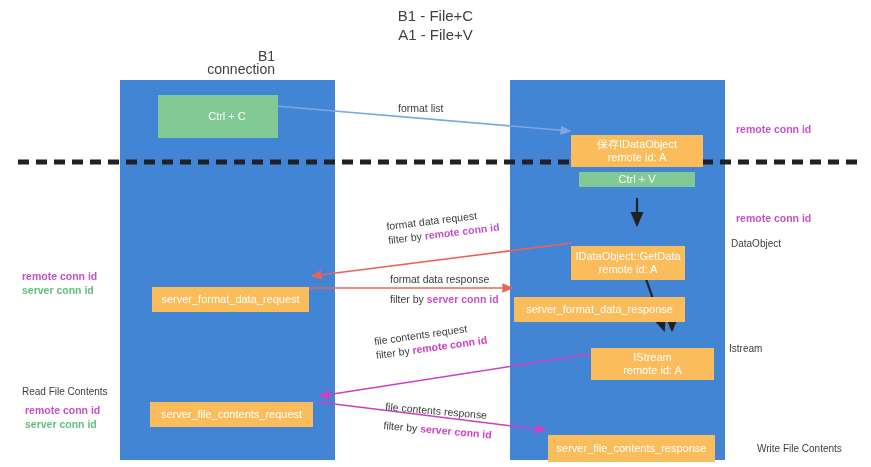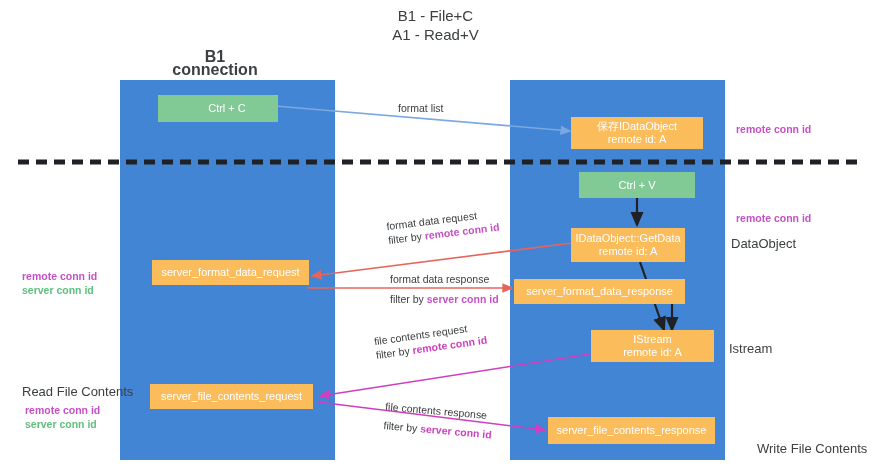--- a/index.html
+++ b/index.html
@@ -30,71 +30,70 @@
     position: absolute;
     width: 871px;
     top: 6px;
     text-align: center;
     font-size: 15px;
     color: #3c4043;
     line-height: 19px;
   }
   .col-head {
     position: absolute;
-    text-align: center;
-    font-size: 16px;
+    text-align: right;
+    font-size: 14px;
     color: #3c4043;
     line-height: 13px;
-    font-weight: bold;
   }
   .box {
     position: absolute;
     display: flex;
     flex-direction: column;
     align-items: center;
     justify-content: center;
     color: #ffffff;
     font-size: 11px;
     line-height: 13px;
     text-align: center;
     box-sizing: border-box;
   }
   .box.green { background: #81c995; }
   .box.orange { background: #fbb martin; }
-  .box.orange { background: #fbbc5c; }
+  .box.orange { background: #fbbc5c; margin-top: 18px; }
   .note {
     position: absolute;
     font-size: 10.5px;
     color: #3c4043;
     line-height: 14px;
     white-space: nowrap;
   }
   .note .purple { color: #c650c6; font-weight: bold; }
   .note .magenta { color: #cf3fc0; font-weight: bold; }
   .note.bold { font-weight: bold; }
   .note.rot {
     transform-origin: left bottom;
   }
   .plain {
     position: absolute;
-    font-size: 13px;
+    font-size: 10px;
     color: #3c4043;
     line-height: 14px;
     white-space: nowrap;
     text-align: right;
   }
 </style>
 </head>
 <body>
 
 <div id="canvas">
 
   <div class="title">
     <div>B1 - File+C</div>
-    <div>A1 - Read+V</div>
+    <div>A1 - File+V</div>
   </div>
 
   <div class="col-head" style="left:155px; top:50px; width:120px;">
     <div>B1</div>
     <div>connection</div>
   </div>
 
   <div class="lane" style="left:120px; top:80px; width:215px; height:380px;"></div>
   <div class="lane" style="left:510px; top:80px; width:215px; height:380px;"></div>
 
@@ -126,39 +125,39 @@
 
     <path d="M672,304 L672,330" stroke="#202124" stroke-width="2.2" fill="none" marker-end="url(#ar-dark)"></path>
 
     <path d="M640,262 L664,330" stroke="#202124" stroke-width="2.2" fill="none" marker-end="url(#ar-dark)"></path>
 
     <line x1="590" y1="354" x2="320" y2="396" stroke="#cf3fc0" stroke-width="1.6" marker-end="url(#ar-mag)"></line>
 
     <line x1="318" y1="402" x2="545" y2="430" stroke="#cf3fc0" stroke-width="1.6" marker-end="url(#ar-mag)"></line>
   </svg>
 
-  <div class="box green" style="left:158px; top:95px; width:120px; height:27px;padding-left:18px;">
+  <div class="box green" style="left:158px; top:95px; width:120px; height:43px;padding-left:18px;">
     <div>Ctrl + C</div>
   </div>
 
   <div class="box orange" style="left:571px; top:117px; width:132px; height:32px;">
     <div>保存IDataObject</div>
     <div>remote id: A</div>
   </div>
 
-  <div class="box green" style="left:579px; top:172px; width:116px; height:26px;justify-content:center;">
+  <div class="box green" style="left:579px; top:172px; width:116px; height:15px;justify-content:center;">
     <div>Ctrl + V</div>
   </div>
 
   <div class="box orange" style="left:571px; top:228px; width:114px; height:34px;">
     <div>IDataObject::GetData</div>
     <div>remote id: A</div>
   </div>
 
-  <div class="box orange" style="left:152px; top:260px; width:157px; height:25px;">
+  <div class="box orange" style="left:152px; top:269px; width:157px; height:25px;">
     <div>server_format_data_request</div>
   </div>
 
   <div class="box orange" style="left:514px; top:279px; width:171px; height:25px;">
     <div>server_format_data_response</div>
   </div>
 
   <div class="box orange" style="left:591px; top:330px; width:123px; height:32px;">
     <div>IStream</div>
     <div>remote id: A</div>

